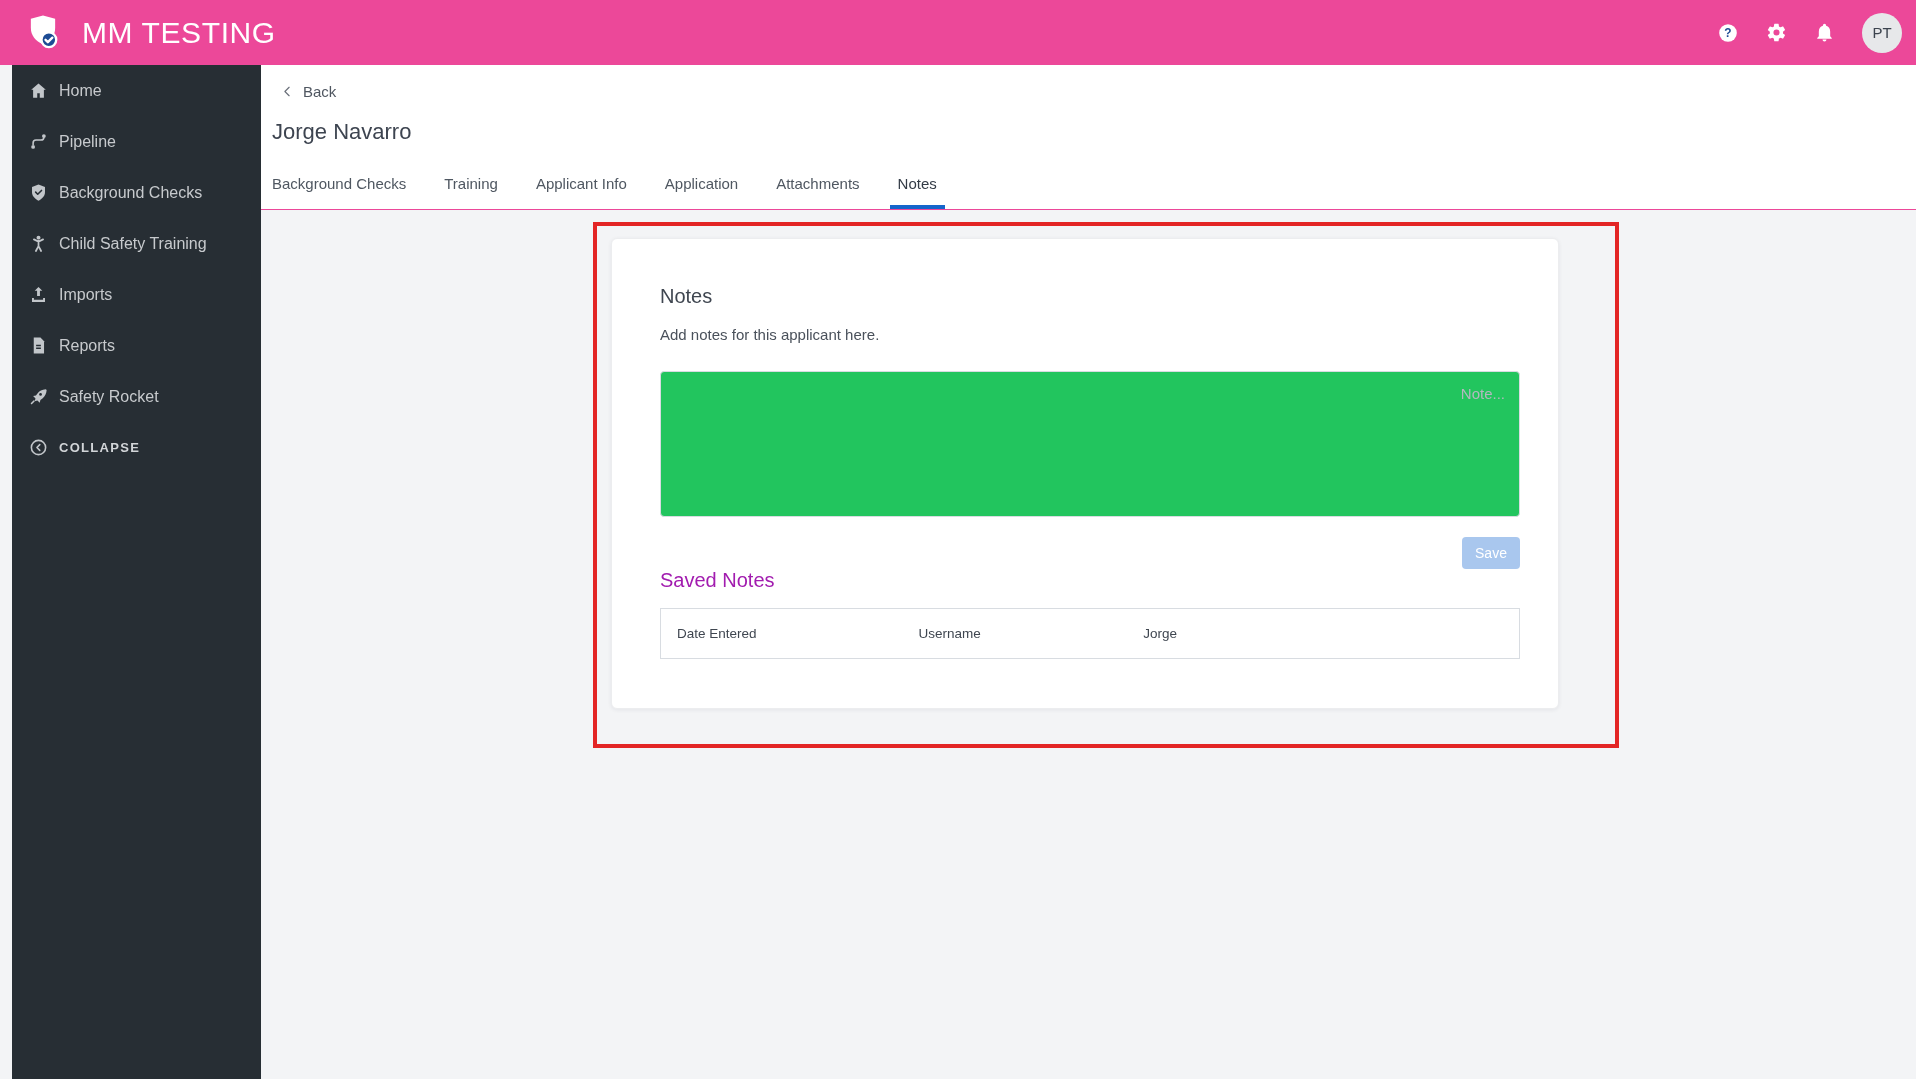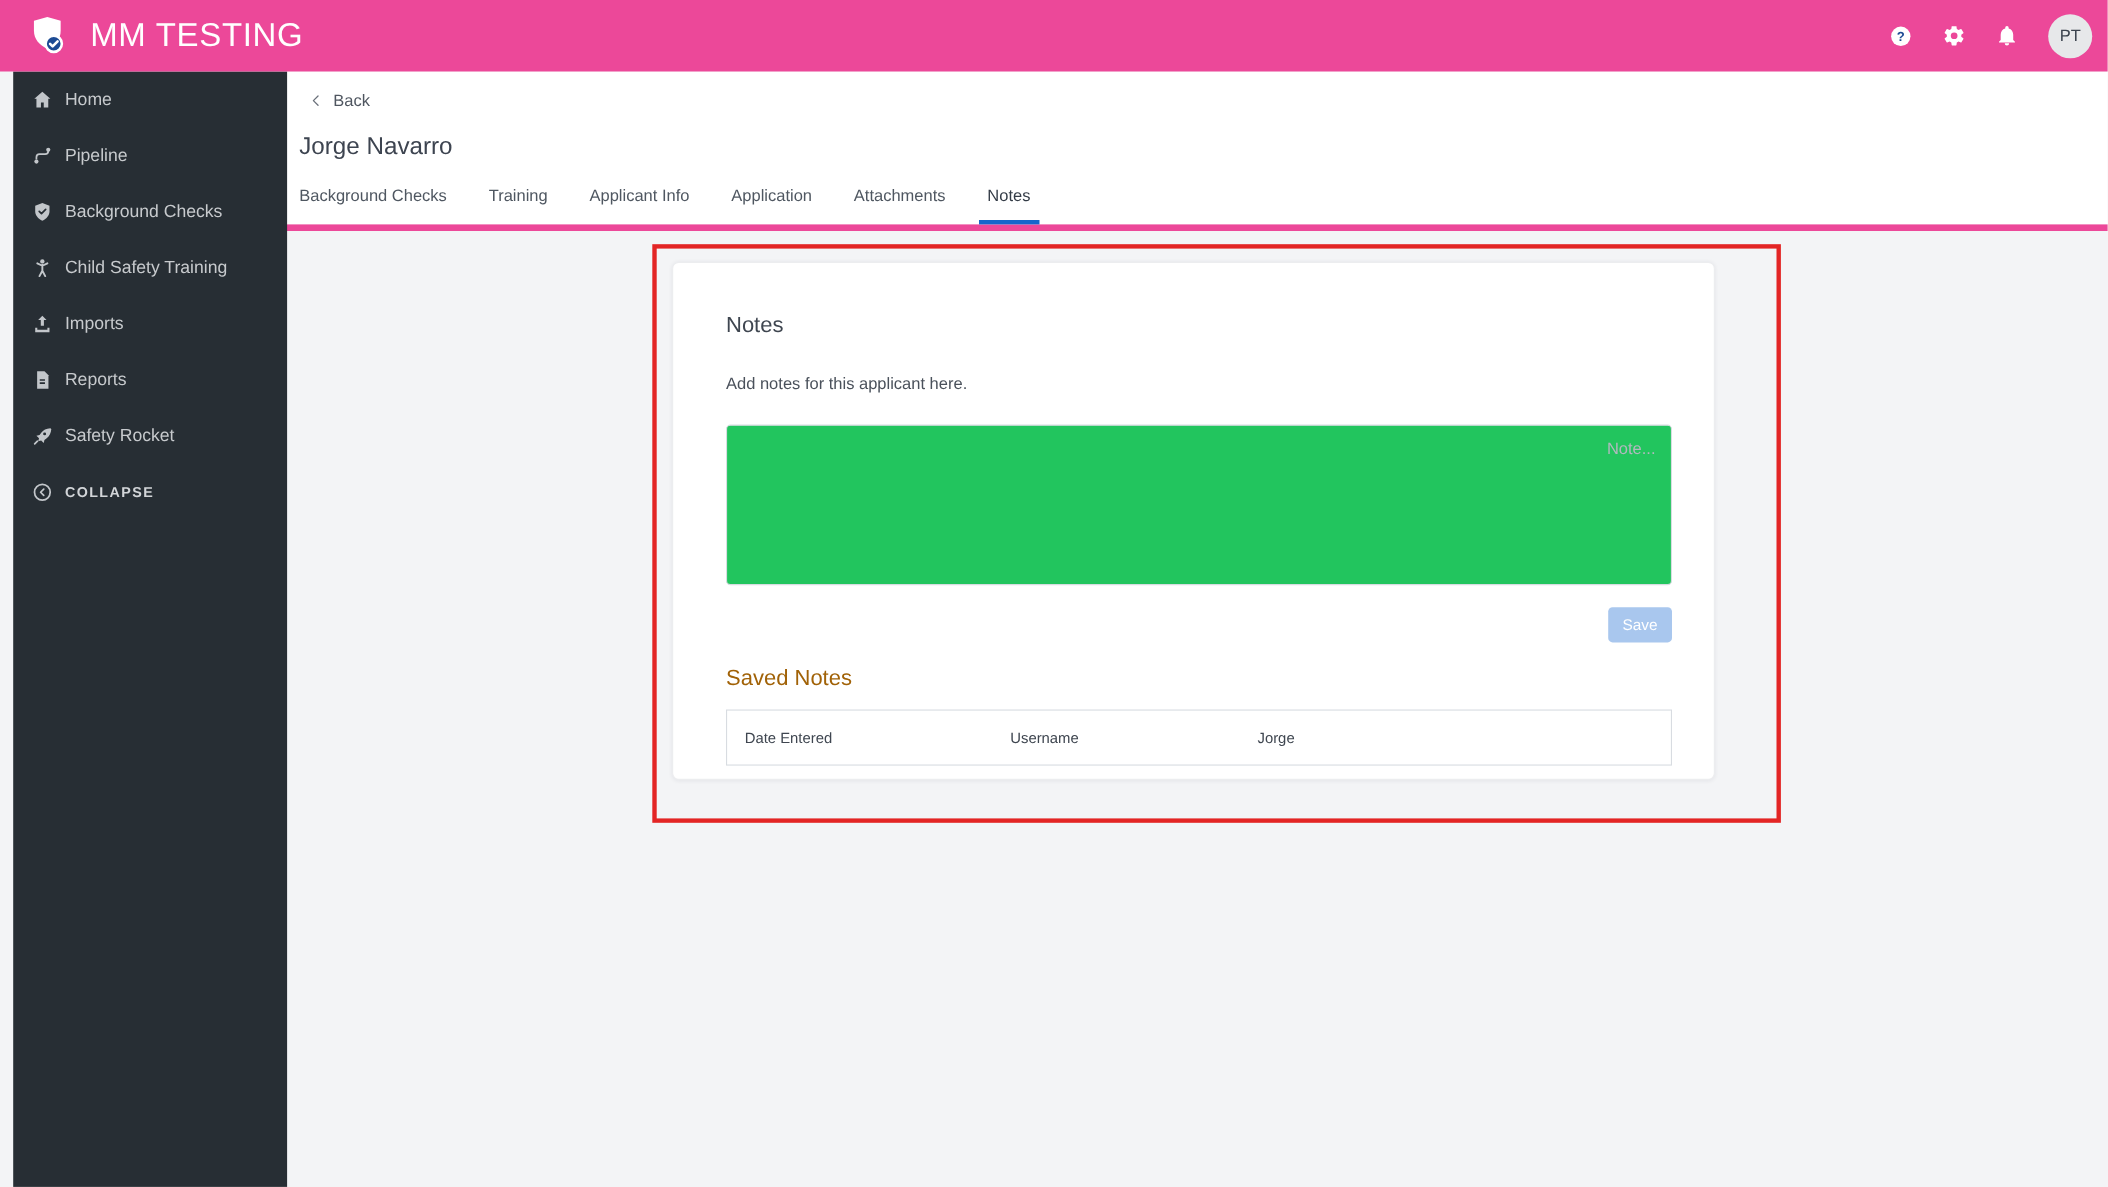--- a/index.html
+++ b/index.html
@@ -25,21 +25,21 @@
              background:#272e34; z-index:5; }
   .nav-item { height:51px; display:flex; align-items:center; padding-left:15px;
               color:#c7cacd; font-size:16px; cursor:pointer; }
   .nav-icon { width:22px; height:22px; margin-right:10px; color:#c2c6ca;
               display:flex; align-items:center; justify-content:center; flex:none; }
   .nav-item.collapse .nav-label { font-size:13px; font-weight:bold; letter-spacing:1.3px;
               color:#d2d5d8; }
 
   
   .main { position:absolute; top:65px; left:249px; right:0; bottom:0; background:#f3f4f6; }
-  .page-header { background:#ffffff; border-bottom:6px solid #ec4899; height:145px;
+  .page-header { background:#ffffff; border-bottom:1px solid #ec4899; height:145px;
                  padding:18px 0 0 23px; position:relative; }
   .back-link { display:inline-flex; align-items:center; margin-left:9px; font-size:15px;
                font-weight:500; color:#4f5660; cursor:pointer; }
   .back-link .chev { width:14px; height:14px; margin-right:8px; display:flex;
                align-items:center; color:#6a707a; }
   .page-title { margin-top:17px; font-size:22px; font-weight:400; color:#3d4450; }
   .tabs { position:absolute; left:15px; bottom:0; display:flex; }
   .tab { padding:0 8px 17px; margin-right:22px; font-size:15px; color:#4f5761;
          position:relative; cursor:pointer; white-space:nowrap; }
   .tab.active { color:#333b46; font-weight:500; }
@@ -51,31 +51,31 @@
   
   .annotation { position:absolute; left:344px; top:12px; width:1026px; height:526px;
                 border:4px solid #e32525; }
 
   
   .card { position:absolute; left:14px; top:12px; width:948px; height:471px;
           background:#ffffff; border-radius:6px; border:1px solid #ecedef;
           box-shadow:0 1px 4px rgba(25,35,55,.07);
           padding:46px 38px 24px 48px; }
   .card-title { font-size:20px; font-weight:400; color:#3f4650; }
-  .card-desc { margin-top:33px; font-size:15px; color:#4a515b; }
+  .card-desc { margin-top:18px; font-size:15px; color:#4a515b; }
   .note-input { display:block; margin-top:28px; width:100%; height:146px;
           border:1px solid #d8dce1; border-radius:4px; padding:13px 14px;
           font-family:"Liberation Sans", sans-serif; font-size:15px; color:#3f4650;
           resize:none; outline:none; background:#22c55e;text-align:right; }
   .note-input::placeholder { color:#b3b8bf; }
   .actions { margin-top:20px; text-align:right; }
   .btn-save { width:58px; height:32px; border:none; border-radius:4px;
           background:#a9c7ee; color:#ffffff; font-size:14px;
           font-family:"Liberation Sans", sans-serif; cursor:default; }
-  .saved-title { margin-top:22px; font-size:20px; font-weight:400; color:#a16207; }
+  .saved-title { font-size:20px; font-weight:400; color:#a21caf; }
   .notes-table-wrap { margin-top:16px; border:1px solid #d8dce1; background:#ffffff; }
   table.notes-table { width:100%; border-collapse:collapse; }
   .notes-table th { text-align:left; font-size:13.5px; font-weight:500; color:#3f4650;
           padding:17px 0; }
   .notes-table th:nth-child(1){ width:30%; padding-left:16px; }
   .notes-table th:nth-child(2){ width:26.2%; }
   svg { display:block; }
 </style>
 </head>
 <body>

